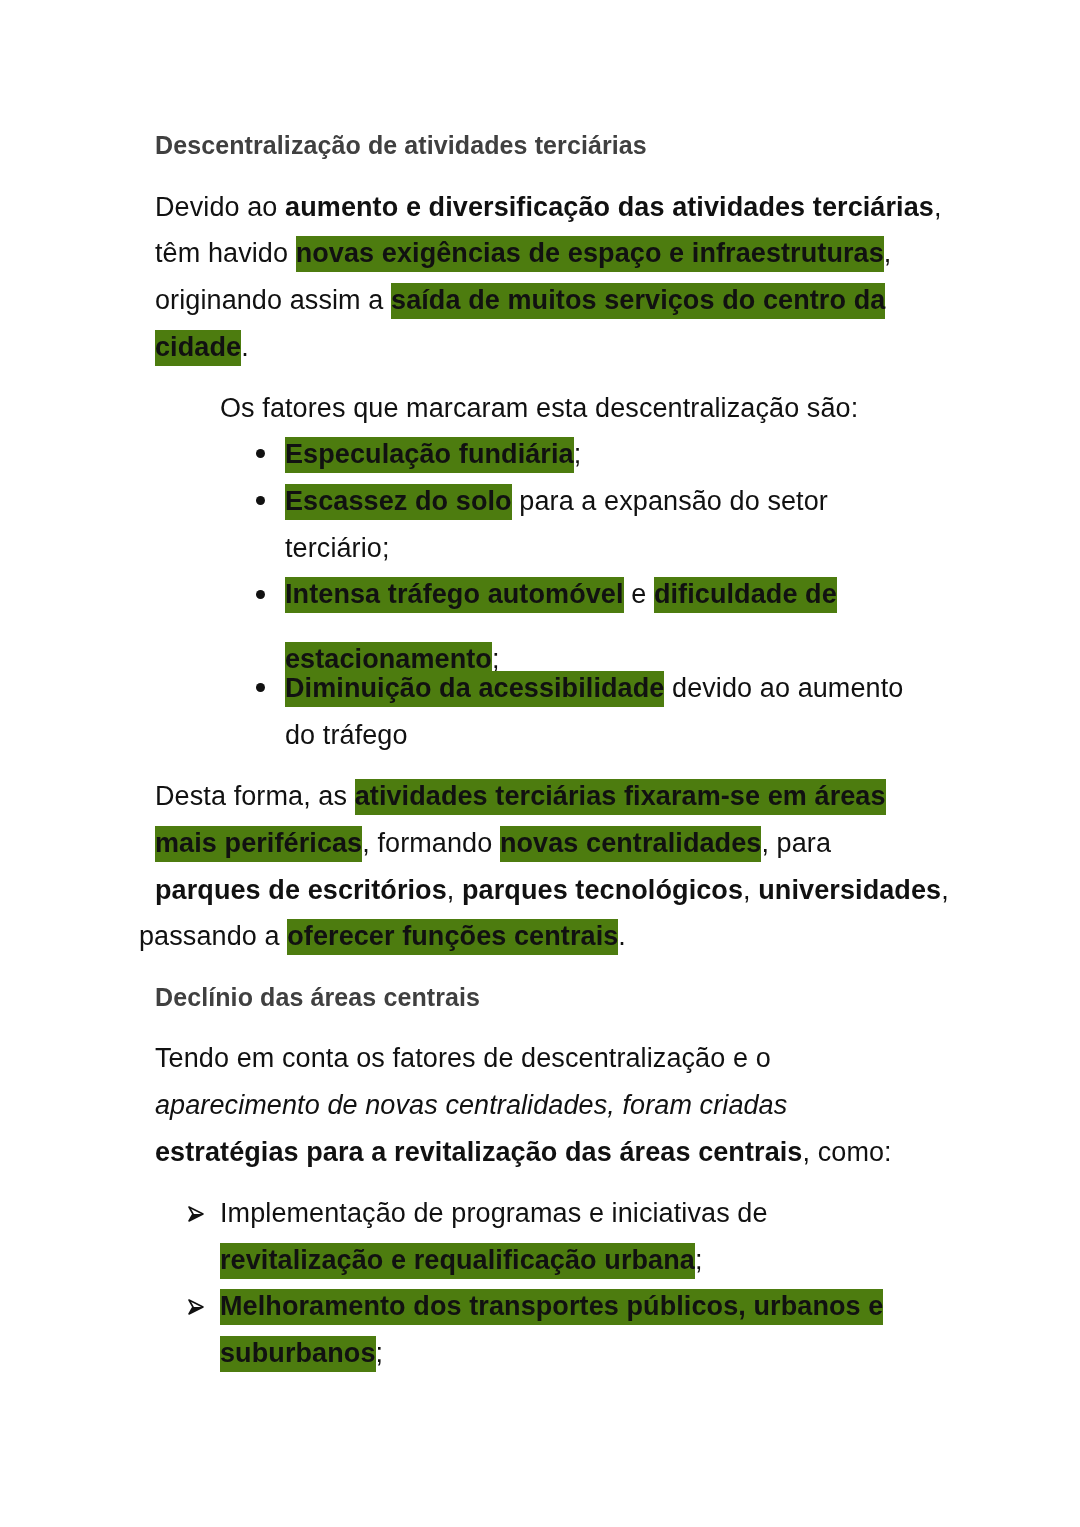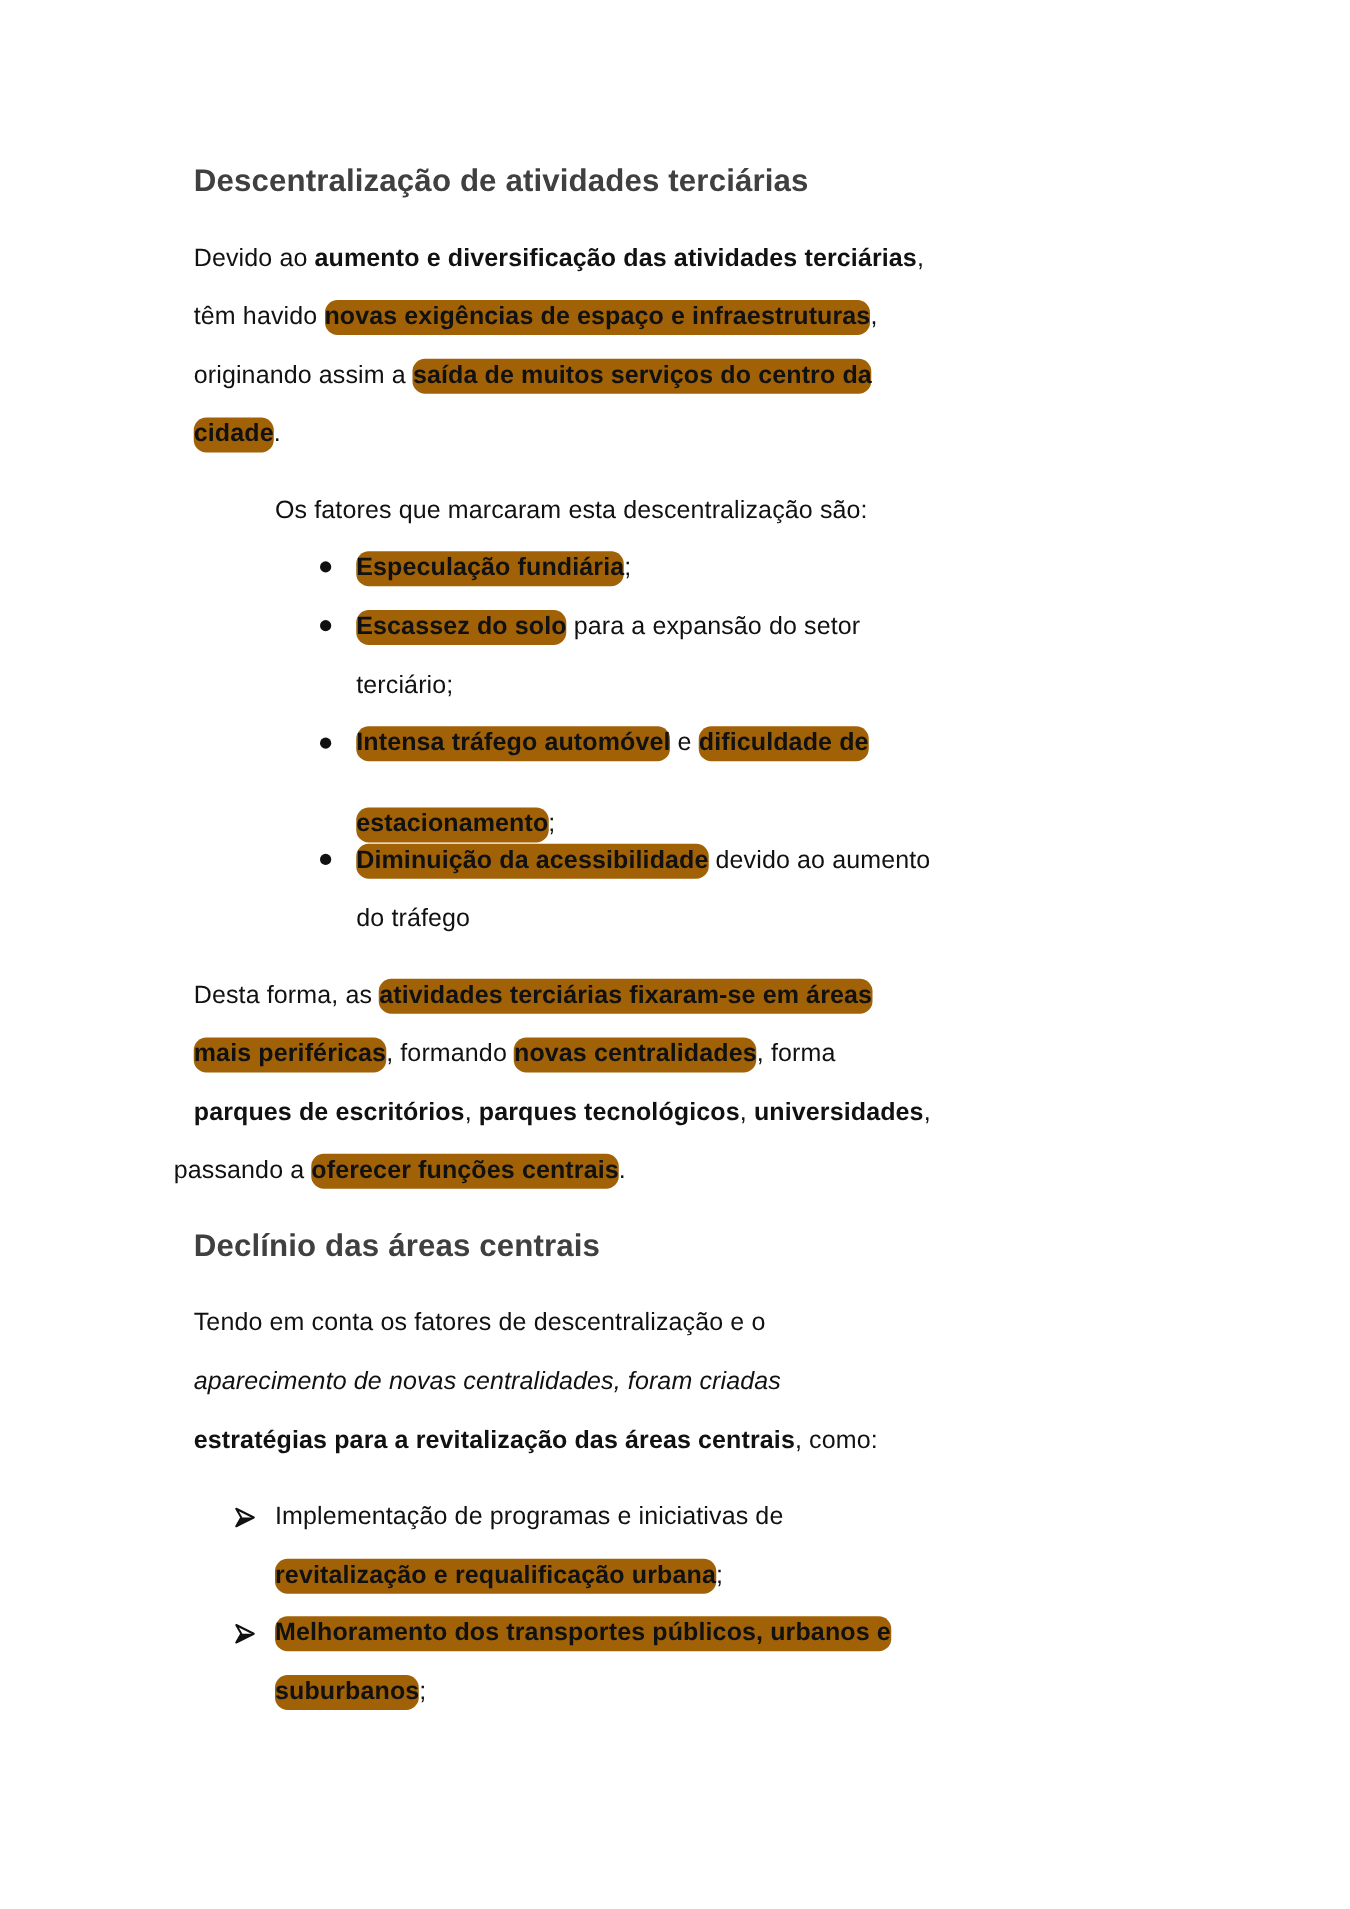--- a/index.html
+++ b/index.html
@@ -1,21 +1,21 @@
 <!DOCTYPE html>
 <html><head>
 <meta charset="utf-8">
 <style>
   html, body { margin: 0; padding: 0; background: #ffffff; }
   body { width: 1080px; height: 1527px; position: relative; overflow: hidden;
          font-family: "Liberation Sans", "DejaVu Sans", sans-serif; color: #111111; }
-  .line { position: absolute; white-space: nowrap; font-size: 20px; line-height: 34px; letter-spacing: 0.1px; }
+  .line { position: absolute; white-space: nowrap; font-size: 27px; line-height: 34px; letter-spacing: 0.1px; }
   .heading { color: #404040; font-weight: bold; font-size: 25px; }
   .b { font-weight: bold; }
-  .hl { background: #a16207; font-weight: bold; padding: 2px 0 4px 0; border-radius: 10px; }
+  .hl { background: #4d7c0f; font-weight: bold; padding: 2px 0 4px 0; }
   .bullet { position: absolute; width: 9px; height: 9px; border-radius: 50%; background: #111; }
   .arrow { position: absolute; width: 22px; height: 20px; }
 </style>
 </head>
 <body>
 
 <div class="line heading" style="left:155px; top:128px;">Descentralização de atividades terciárias</div>
 
 <div class="line" style="left:155px; top:190px;">
   <span>Devido ao </span><span class="b">aumento e diversificação das atividades terciárias</span><span>,</span>
@@ -54,21 +54,21 @@
 <span class="bullet" style="left:256px; top:683px;"></span>
 <div class="line" style="left:285px; top:671px;">
   <span class="hl">Diminuição da acessibilidade</span><span> devido ao aumento</span>
 </div>
 <div class="line" style="left:285px; top:718px;">do tráfego</div>
 
 <div class="line" style="left:155px; top:779px;">
   <span>Desta forma, as </span><span class="hl">atividades terciárias fixaram-se em áreas</span>
 </div>
 <div class="line" style="left:155px; top:826px;">
-  <span class="hl">mais periféricas</span><span>, formando </span><span class="hl">novas centralidades</span><span>, forma</span>
+  <span class="hl">mais periféricas</span><span>, formando </span><span class="hl">novas centralidades</span><span>, para</span>
 </div>
 <div class="line" style="left:155px; top:873px;">
   <span class="b">parques de escritórios</span><span>, </span><span class="b">parques tecnológicos</span><span>, </span><span class="b">universidades</span><span>,</span>
 </div>
 <div class="line" style="left:139px; top:919px;">
   <span>passando a </span><span class="hl">oferecer funções centrais</span><span>.</span>
 </div>
 
 <div class="line heading" style="left:155px; top:980px;">Declínio das áreas centrais</div>
 

